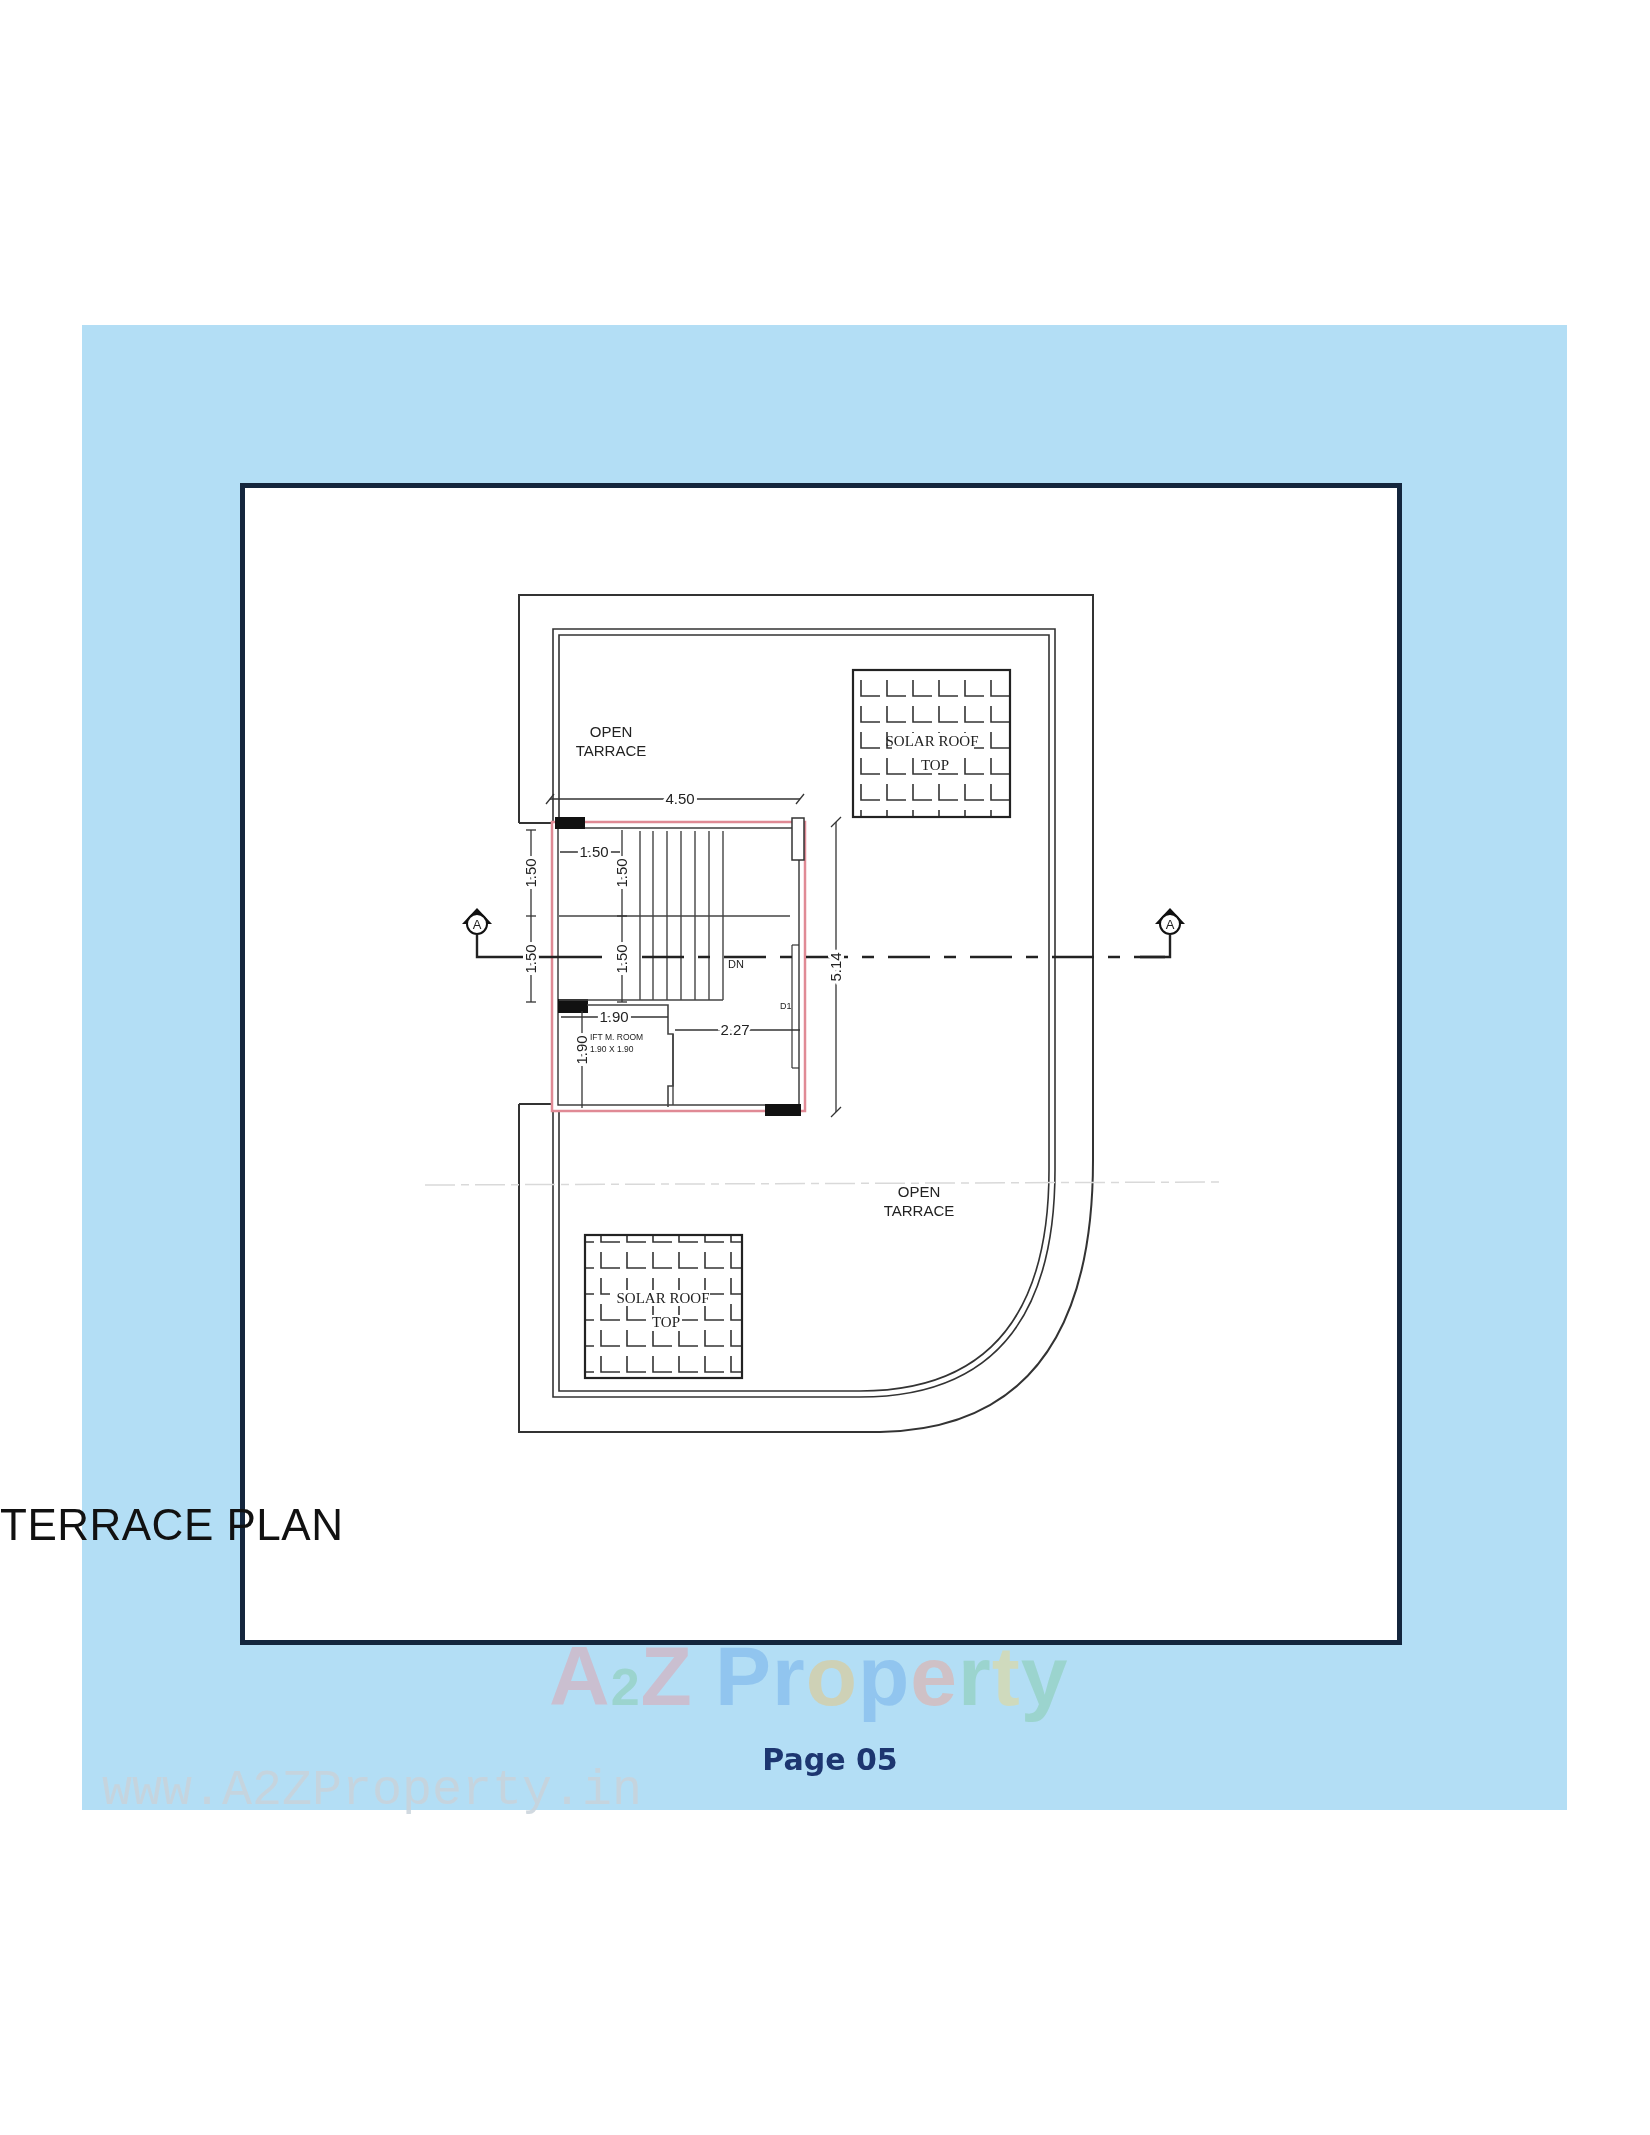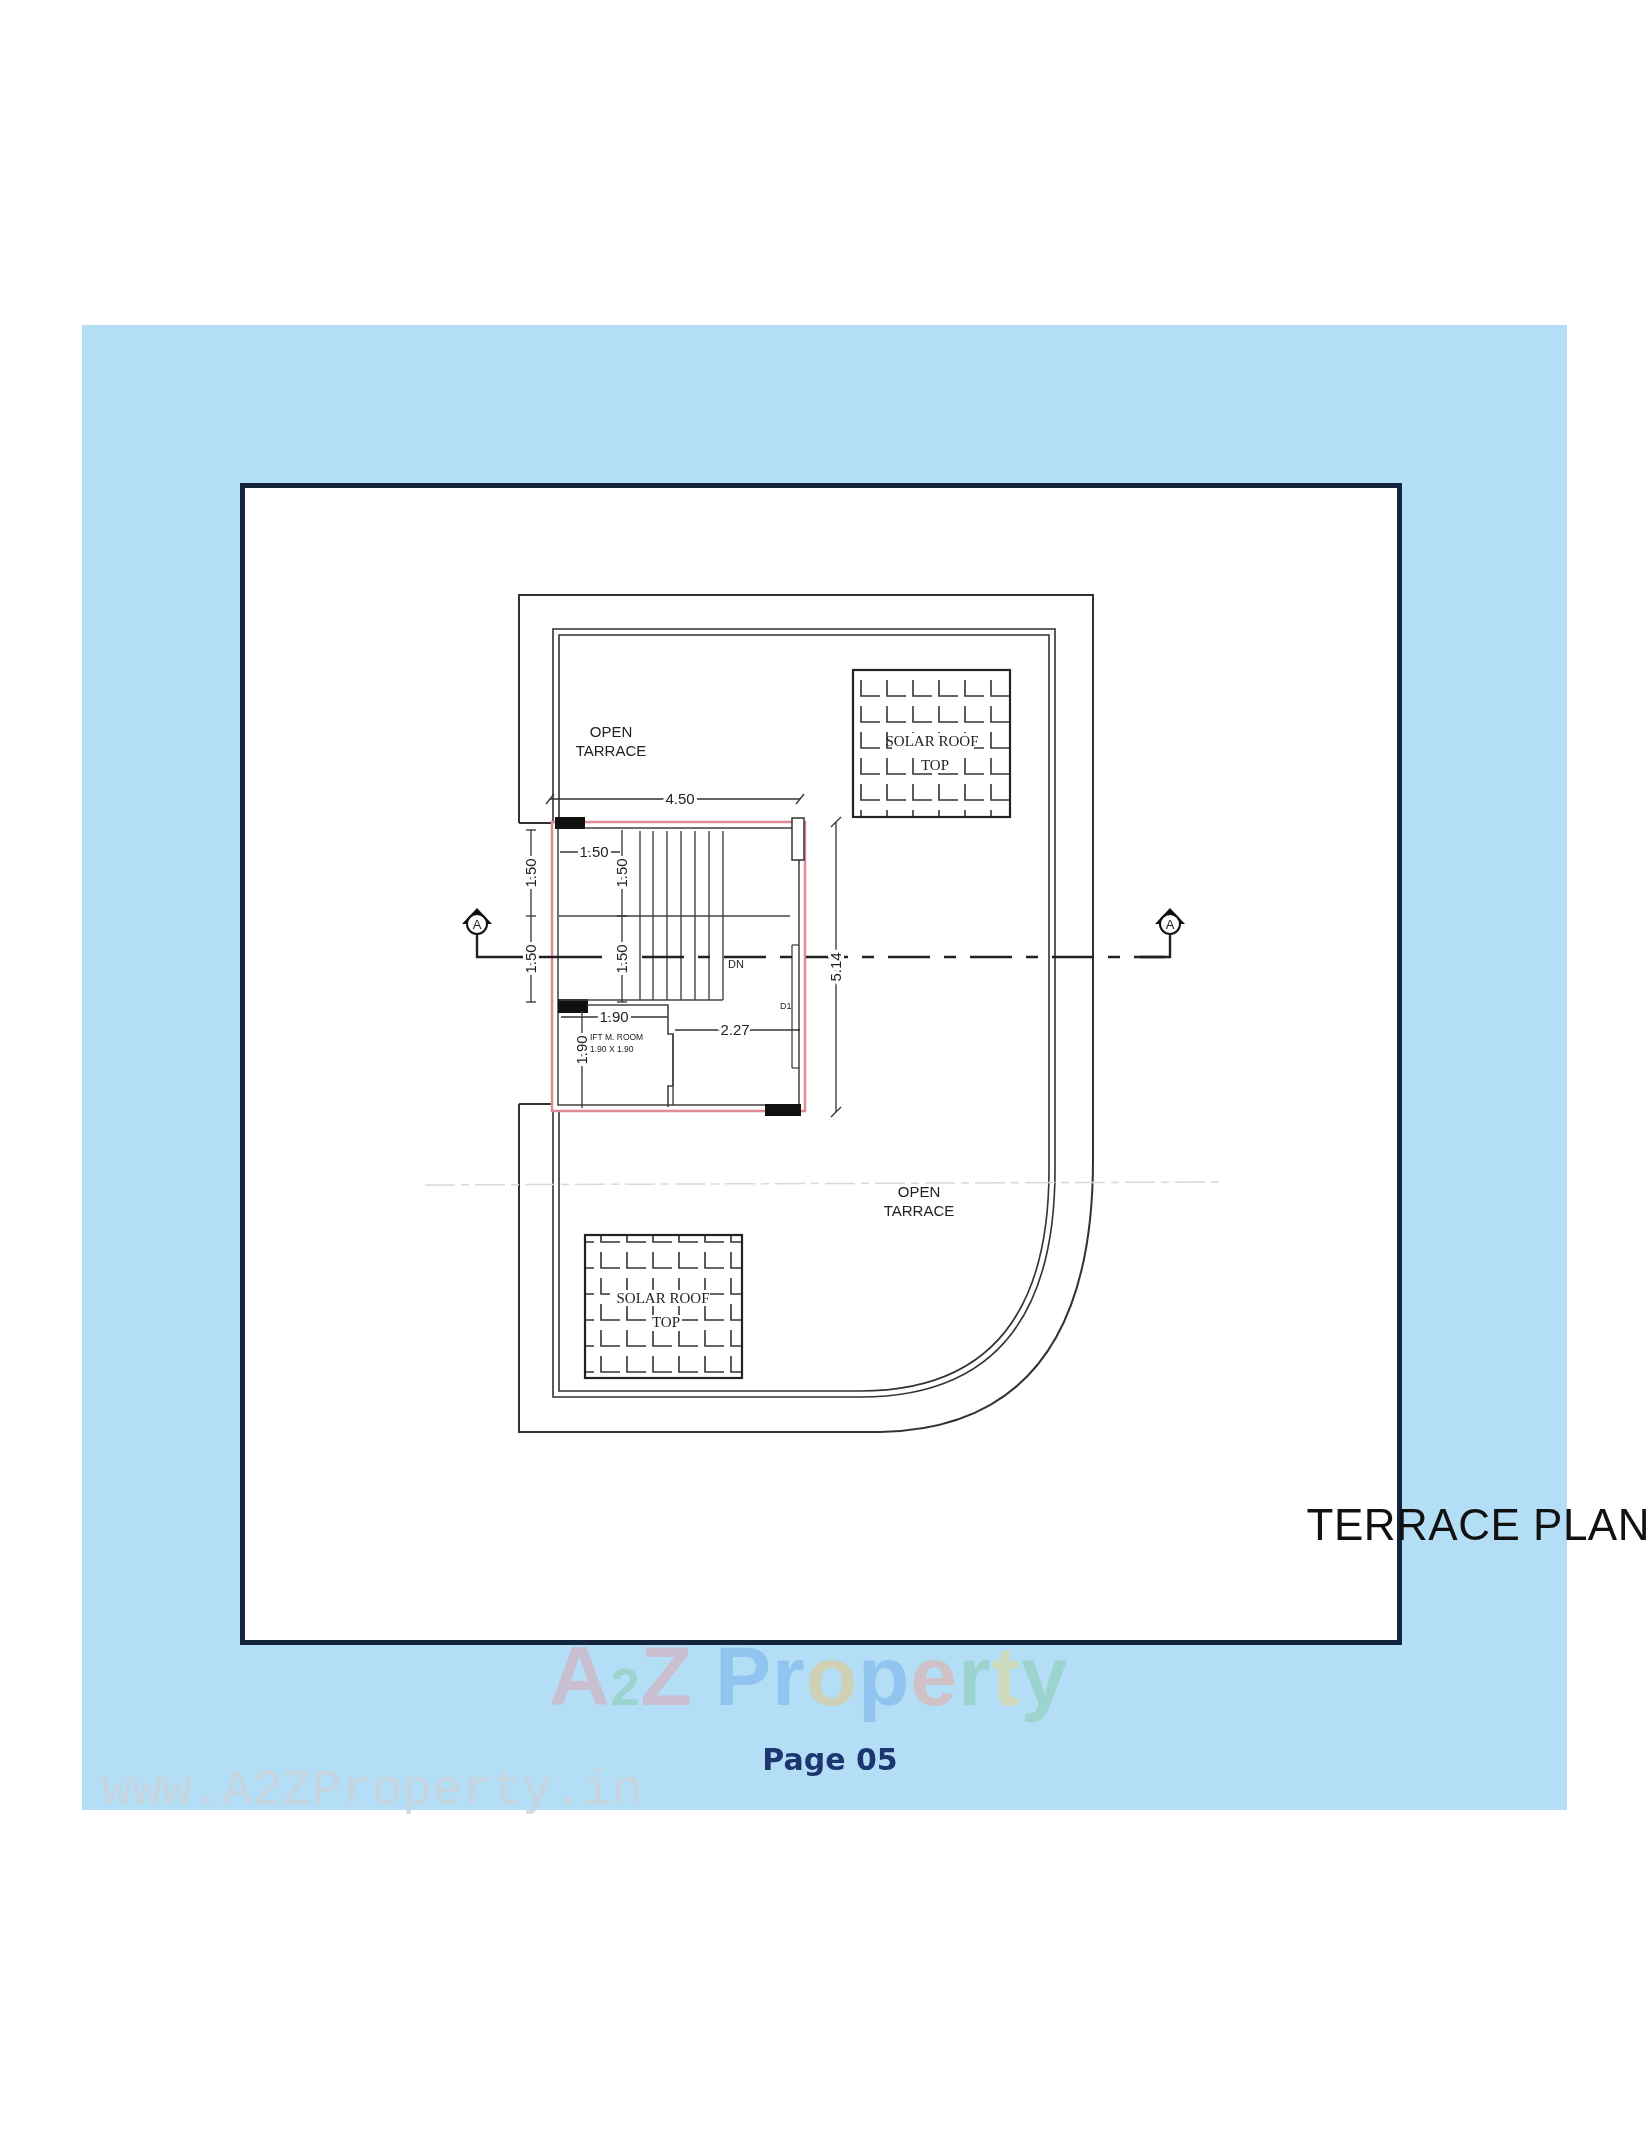--- a/index.html
+++ b/index.html
@@ -10,21 +10,21 @@
   .panel {
     position:absolute; left:82px; top:325px; width:1485px; height:1485px;
     background:#b3def5;
   }
   .frame {
     position:absolute; left:240px; top:483px; width:1162px; height:1162px;
     background:#ffffff; border:5px solid #14263d; box-sizing:border-box;
   }
   .plan-svg { position:absolute; left:0; top:0; }
   .plan-title {
-    position:absolute; left:0; width:1650px; top:1500px; text-align:right;
+    position:absolute; left:0; width:1650px; top:1500px; text-align:left;
     font-size:44px; color:#111; letter-spacing:0.5px;
     font-family:"Liberation Sans", sans-serif;
   }
   .wm-brand {
     position:absolute; left:505px; top:1628px; font-size:84px; font-weight:bold;
     font-family:"Liberation Sans", sans-serif; opacity:0.45; letter-spacing:1px;margin-left:44px;
   }
   .wm-brand span { display:inline-block; }
   .wm-brand .sub { font-size:52px; }
   .page-num {

